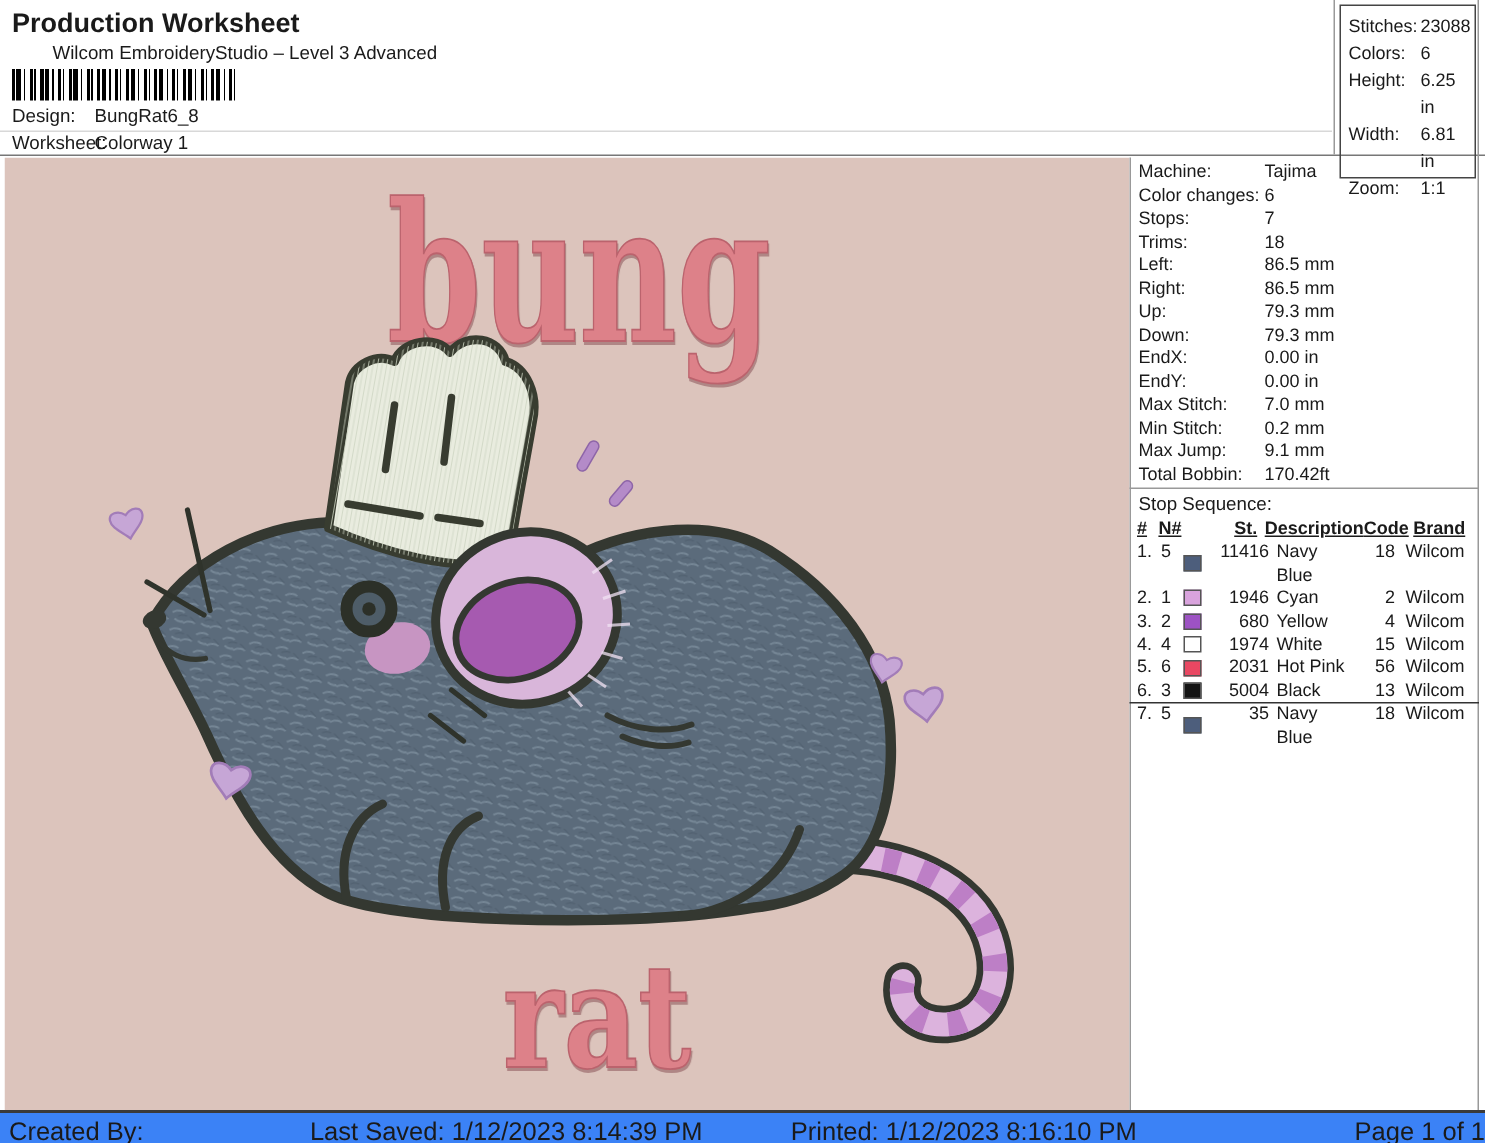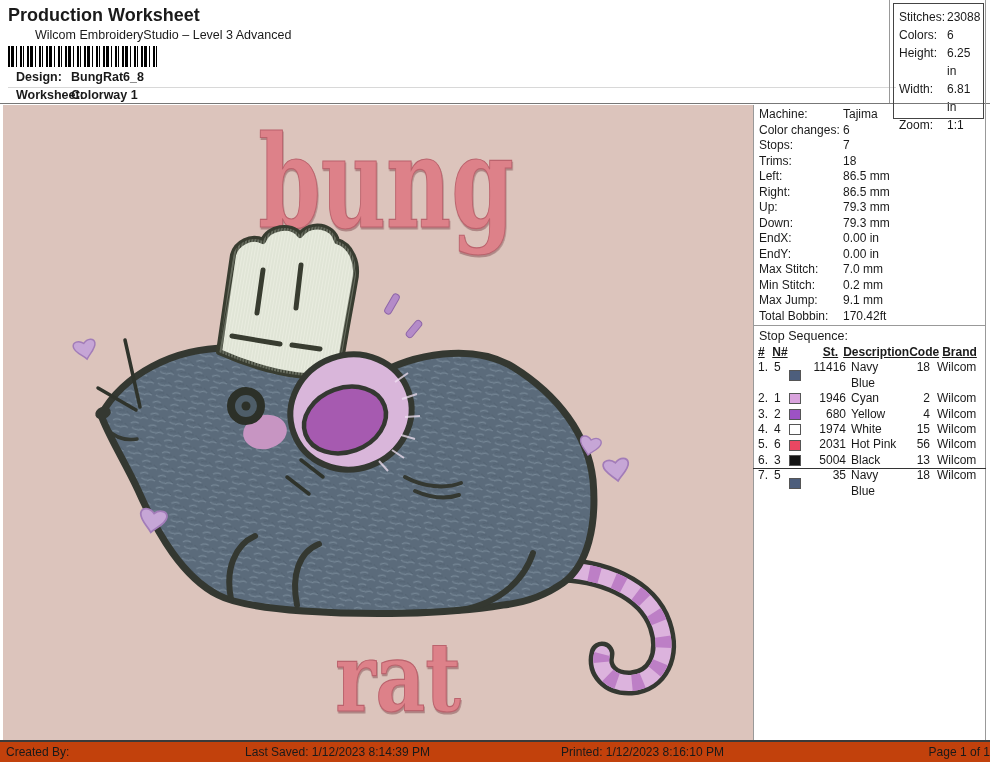--- a/index.html
+++ b/index.html
@@ -4,21 +4,21 @@
 <style>
   html,body{margin:0;padding:0;background:#fff;}
   .page{position:relative;width:990px;height:762px;background:#ffffff;
         font-family:"Liberation Sans",sans-serif;color:#1a1a1a;overflow:hidden;}
 
   
   .hdr-title{position:absolute;left:8px;top:5px;font-size:18px;font-weight:bold;}
   .hdr-sub{position:absolute;left:8px;top:28px;font-size:12.5px;margin-left:27px;}
   .barcode{position:absolute;left:8px;top:46px;width:150px;height:21px;
     background:repeating-linear-gradient(90deg,#000 0 2px,#fff 2px 3px,#000 3px 6px,#fff 6px 8px,#000 8px 9px,#fff 9px 12px,#000 12px 14px,#fff 14px 15px,#000 15px 16px,#fff 16px 19px);}
-  .meta-row{position:absolute;left:8px;width:888px;height:17px;font-size:12.5px;font-weight:bold;}
+  .meta-row{position:absolute;left:0;width:888px;height:17px;font-size:12.5px;}
   .meta-row .ml{position:absolute;left:8px;}
   .meta-row .mv{position:absolute;left:63px;}
   .meta-row.r1{top:70px;border-bottom:1px solid #d8d8d8;}
   .meta-row.r2{top:88px;}
   .hline-header{position:absolute;left:0;top:103px;width:990px;height:0;border-top:1.5px solid #777;}
   .vline-hdr{position:absolute;left:889px;top:0;width:0;height:103px;border-left:1px solid #999;}
 
   
   .summary{position:absolute;left:893px;top:3px;width:91px;height:116px;border:1.5px solid #444;
            box-sizing:border-box;padding-top:4px;}
@@ -49,21 +49,21 @@
   .c-sw{width:21px;display:flex;align-items:center;}
   .swatch{display:inline-block;width:12px;height:11px;border:1px solid #555;box-sizing:border-box;}
   .c-st{width:36px;text-align:right;}
   .c-desc{flex:1;padding-left:5px;}
   .c-code{width:26px;text-align:right;}
   .c-brand{width:48px;padding-left:7px;}
   .hline-tblend{position:absolute;left:753px;top:468px;width:233px;height:0;border-top:1.5px solid #333;}
 
   
   .footer{position:absolute;left:0;top:740px;width:990px;height:21px;border-top:2px solid #3a3a3a;
-          display:flex;font-size:12px;background:#c2410c;}
+          display:flex;font-size:17px;background:#3b82f6;}
   .fcell{border-bottom:1px solid #b4b4b4;box-sizing:border-box;padding-top:3px;}
   .fc1{width:185px;padding-left:6px;text-align:left;}
   .fc2{width:305px;text-align:center;}
   .fc3{width:305px;text-align:center;}
   .fc4{width:195px;text-align:right;}
 </style>
 </head>
 <body>
 
 <div class="page">

